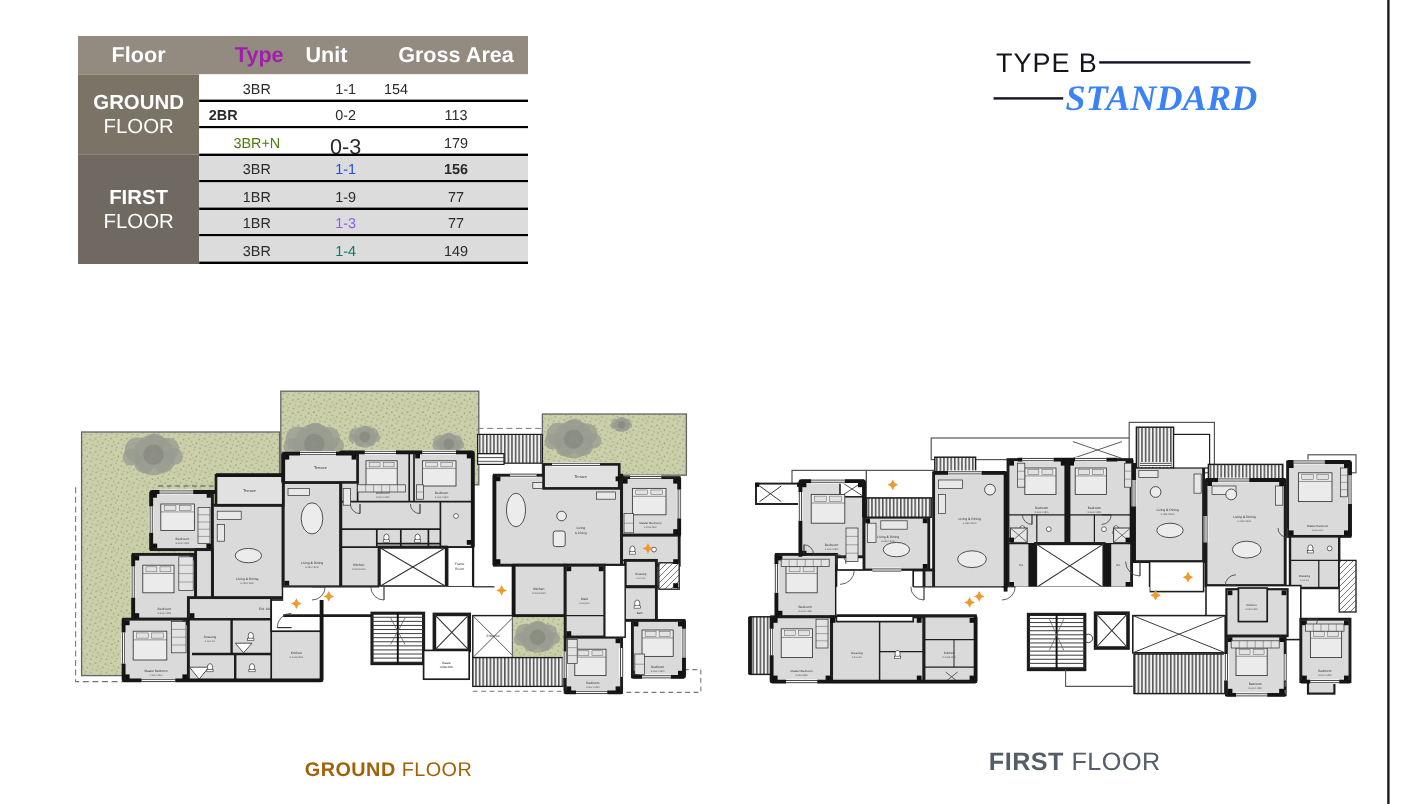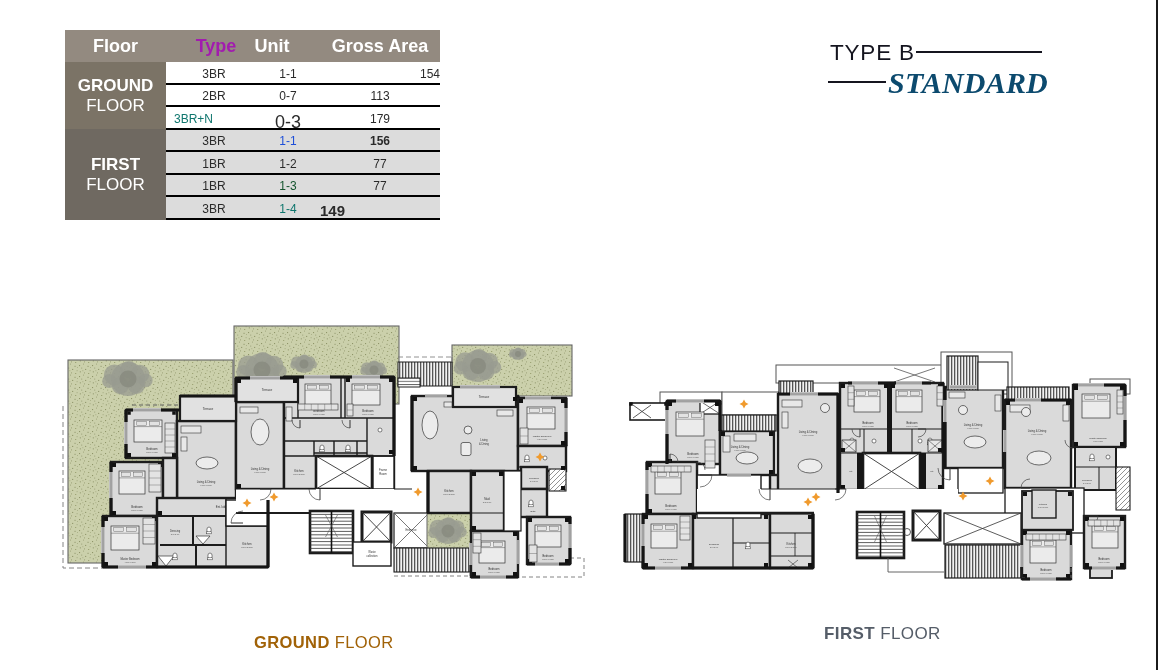--- a/index.html
+++ b/index.html
@@ -827,50 +827,50 @@
  <div style="margin-top:14px;font-weight:bold;font-size:17px;">GROUND</div>
     <div style="font-size:17px;">FLOOR</div>
   </div>
 <div class="abs" style="left:65px;top:129px;width:101px;height:91px;background:#6f6961;color:#fff;text-align:center;">
  <div style="margin-top:26px;font-weight:bold;font-size:17px;">FIRST</div>
     <div style="font-size:17px;">FLOOR</div>
   </div>
 <div class="abs" style="left:166px;top:62px;width:274px;height:22.5px;background:#fff;"></div>
 <div class="abs" style="left:174px;top:66.5px;width:80px;text-align:center;font-size:12px;color:#2a2a2a;">3BR</div>
 <div class="abs" style="left:256px;top:66.5px;width:64px;text-align:center;font-size:12px;color:#2a2a2a;">1-1</div>
-<div class="abs" style="left:320px;top:66.5px;width:120px;text-align:right;font-size:12px;color:#2a2a2a;">154</div>
+<div class="abs" style="left:320px;top:66.5px;width:120px;text-align:left;font-size:12px;color:#2a2a2a;">154</div>
 <div class="abs" style="left:166px;top:82.5px;width:274px;height:2px;background:#000;"></div>
 <div class="abs" style="left:166px;top:84.5px;width:274px;height:22.5px;background:#fff;"></div>
-<div class="abs" style="left:174px;top:89.0px;width:80px;text-align:center;font-size:12px;color:#2a2a2a;">2BR</div>
-<div class="abs" style="left:256px;top:89.0px;width:64px;text-align:center;font-size:12px;color:#2a2a2a;">0-7</div>
+<div class="abs" style="left:174px;top:89.0px;width:80px;font-size:12px;color:#2a2a2a;font-weight:bold;">2BR</div>
+<div class="abs" style="left:256px;top:89.0px;width:64px;text-align:center;font-size:12px;color:#2a2a2a;">0-2</div>
 <div class="abs" style="left:320px;top:89.0px;width:120px;text-align:center;font-size:12px;color:#2a2a2a;">113</div>
 <div class="abs" style="left:166px;top:105.0px;width:274px;height:2px;background:#000;"></div>
 <div class="abs" style="left:166px;top:107px;width:274px;height:22.5px;background:#fff;"></div>
-<div class="abs" style="left:174px;top:111.5px;width:80px;font-size:12px;color:#0f766e;">3BR+N</div>
+<div class="abs" style="left:174px;top:111.5px;width:80px;text-align:center;font-size:12px;color:#4d7c0f;">3BR+N</div>
 <div class="abs" style="left:256px;top:111.5px;width:64px;text-align:center;font-size:18px;color:#2a2a2a;">0-3</div>
 <div class="abs" style="left:320px;top:111.5px;width:120px;text-align:center;font-size:12px;color:#2a2a2a;">179</div>
 <div class="abs" style="left:166px;top:127.5px;width:274px;height:2px;background:#000;"></div>
 <div class="abs" style="left:166px;top:129.5px;width:274px;height:22.5px;background:#dcdcdc;"></div>
 <div class="abs" style="left:174px;top:134.0px;width:80px;text-align:center;font-size:12px;color:#2a2a2a;">3BR</div>
 <div class="abs" style="left:256px;top:134.0px;width:64px;text-align:center;font-size:12px;color:#1d4ed8;">1-1</div>
 <div class="abs" style="left:320px;top:134.0px;width:120px;text-align:center;font-size:12px;color:#2a2a2a;font-weight:bold;">156</div>
 <div class="abs" style="left:166px;top:150.0px;width:274px;height:2px;background:#000;"></div>
 <div class="abs" style="left:166px;top:152px;width:274px;height:22.5px;background:#dcdcdc;"></div>
 <div class="abs" style="left:174px;top:156.5px;width:80px;text-align:center;font-size:12px;color:#2a2a2a;">1BR</div>
-<div class="abs" style="left:256px;top:156.5px;width:64px;text-align:center;font-size:12px;color:#2a2a2a;">1-2</div>
+<div class="abs" style="left:256px;top:156.5px;width:64px;text-align:center;font-size:12px;color:#2a2a2a;">1-9</div>
 <div class="abs" style="left:320px;top:156.5px;width:120px;text-align:center;font-size:12px;color:#2a2a2a;">77</div>
 <div class="abs" style="left:166px;top:172.5px;width:274px;height:2px;background:#000;"></div>
 <div class="abs" style="left:166px;top:174.5px;width:274px;height:22.5px;background:#dcdcdc;"></div>
 <div class="abs" style="left:174px;top:179.0px;width:80px;text-align:center;font-size:12px;color:#2a2a2a;">1BR</div>
-<div class="abs" style="left:256px;top:179.0px;width:64px;text-align:center;font-size:12px;color:#14532d;">1-3</div>
+<div class="abs" style="left:256px;top:179.0px;width:64px;text-align:center;font-size:12px;color:#8b5cf6;">1-3</div>
 <div class="abs" style="left:320px;top:179.0px;width:120px;text-align:center;font-size:12px;color:#2a2a2a;">77</div>
 <div class="abs" style="left:166px;top:195.0px;width:274px;height:2px;background:#000;"></div>
 <div class="abs" style="left:166px;top:197px;width:274px;height:22.5px;background:#dcdcdc;"></div>
 <div class="abs" style="left:174px;top:201.5px;width:80px;text-align:center;font-size:12px;color:#2a2a2a;">3BR</div>
 <div class="abs" style="left:256px;top:201.5px;width:64px;text-align:center;font-size:12px;color:#0f766e;">1-4</div>
-<div class="abs" style="left:320px;top:201.5px;width:120px;font-size:15px;color:#2a2a2a;font-weight:bold;">149</div>
+<div class="abs" style="left:320px;top:201.5px;width:120px;text-align:center;font-size:12px;color:#2a2a2a;">149</div>
 <div class="abs" style="left:166px;top:217.5px;width:274px;height:2px;background:#000;"></div>
 <div class="abs" style="left:830px;top:40px;font-size:22.5px;letter-spacing:0.8px;color:#14141e;">TYPE B</div>
 <div class="abs" style="left:916px;top:51px;width:126px;height:2px;background:#15151f;"></div>
 <div class="abs" style="left:828px;top:81px;width:58px;height:2px;background:#15151f;"></div>
-<div class="abs" style="left:888px;top:66px;font-family:'Liberation Serif',serif;font-style:italic;font-weight:bold;font-size:30px;letter-spacing:0.2px;color:#0c4a6e;text-align:right;">STANDARD</div>
+<div class="abs" style="left:888px;top:66px;font-family:'Liberation Serif',serif;font-style:italic;font-weight:bold;font-size:30px;letter-spacing:0.2px;color:#3b82f6;text-align:right;">STANDARD</div>
 <div class="abs" style="left:254px;top:633px;font-size:16.5px;color:#a16207;letter-spacing:0.4px;"><b>GROUND</b> FLOOR</div>
-<div class="abs" style="left:824px;top:624px;font-size:17px;color:#555d68;letter-spacing:0.4px;"><b>FIRST</b> FLOOR</div>
+<div class="abs" style="left:824px;top:624px;font-size:21px;color:#555d68;letter-spacing:0.4px;"><b>FIRST</b> FLOOR</div>
 <div class="abs" style="left:1156px;top:0;width:2px;height:670px;background:#1b1b1b;"></div>
 </body></html>

